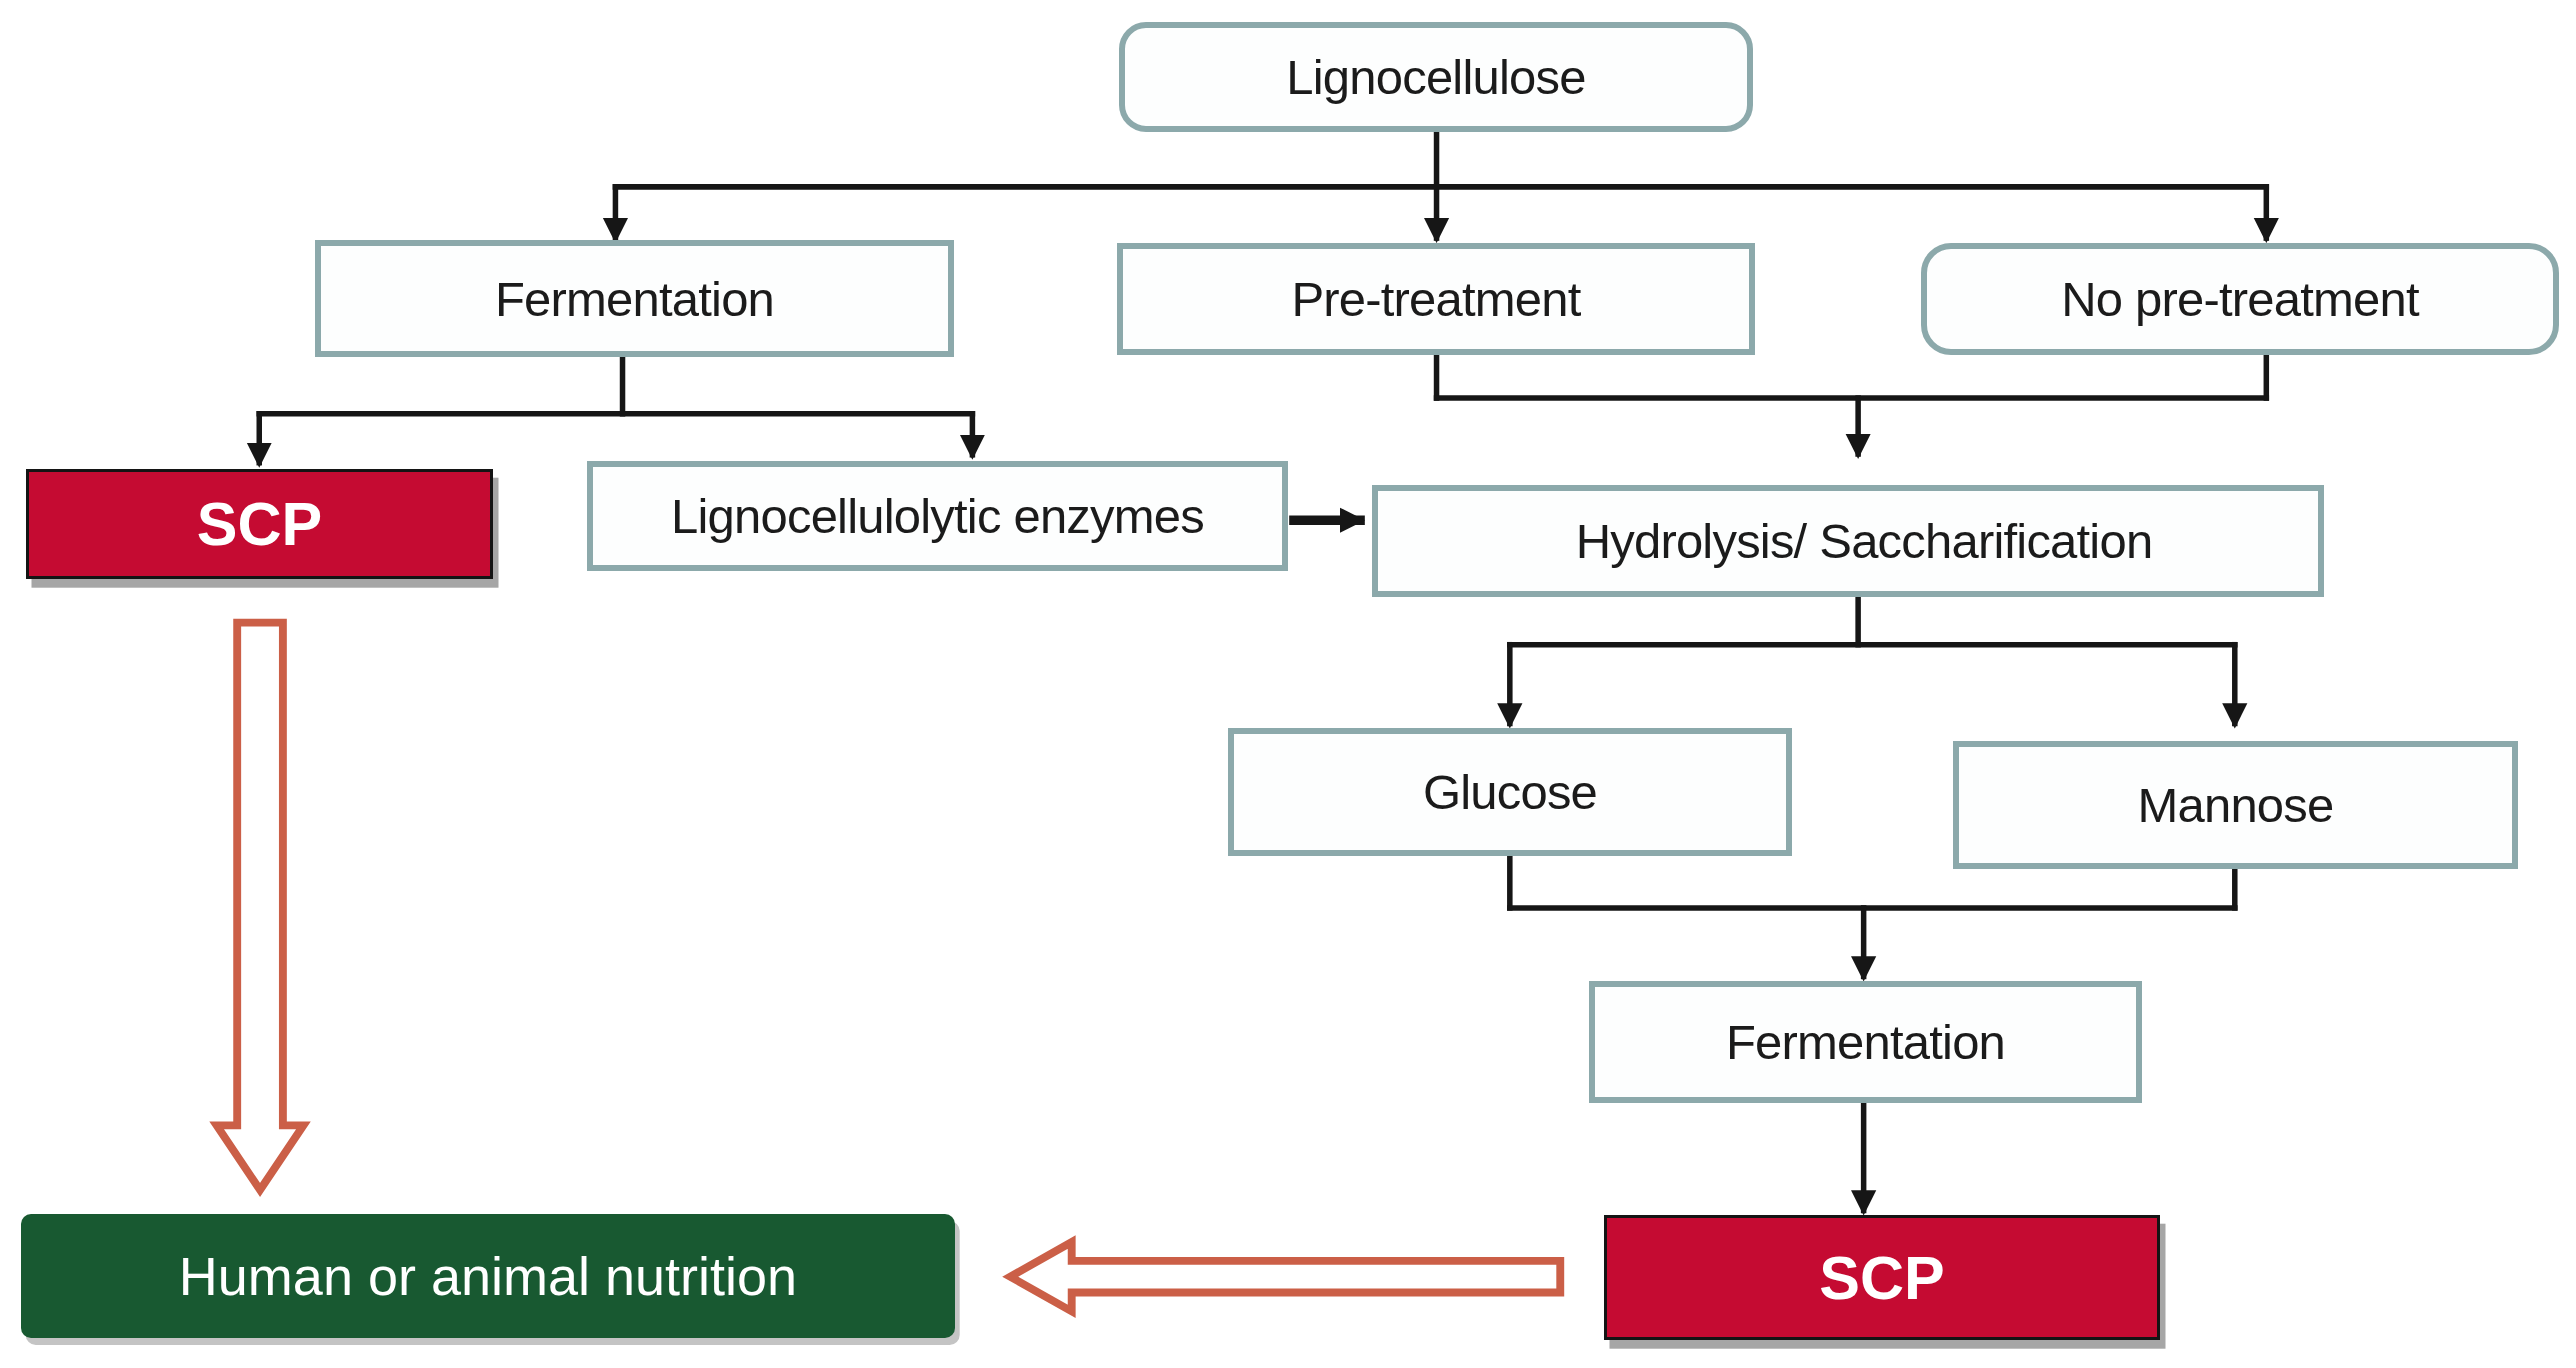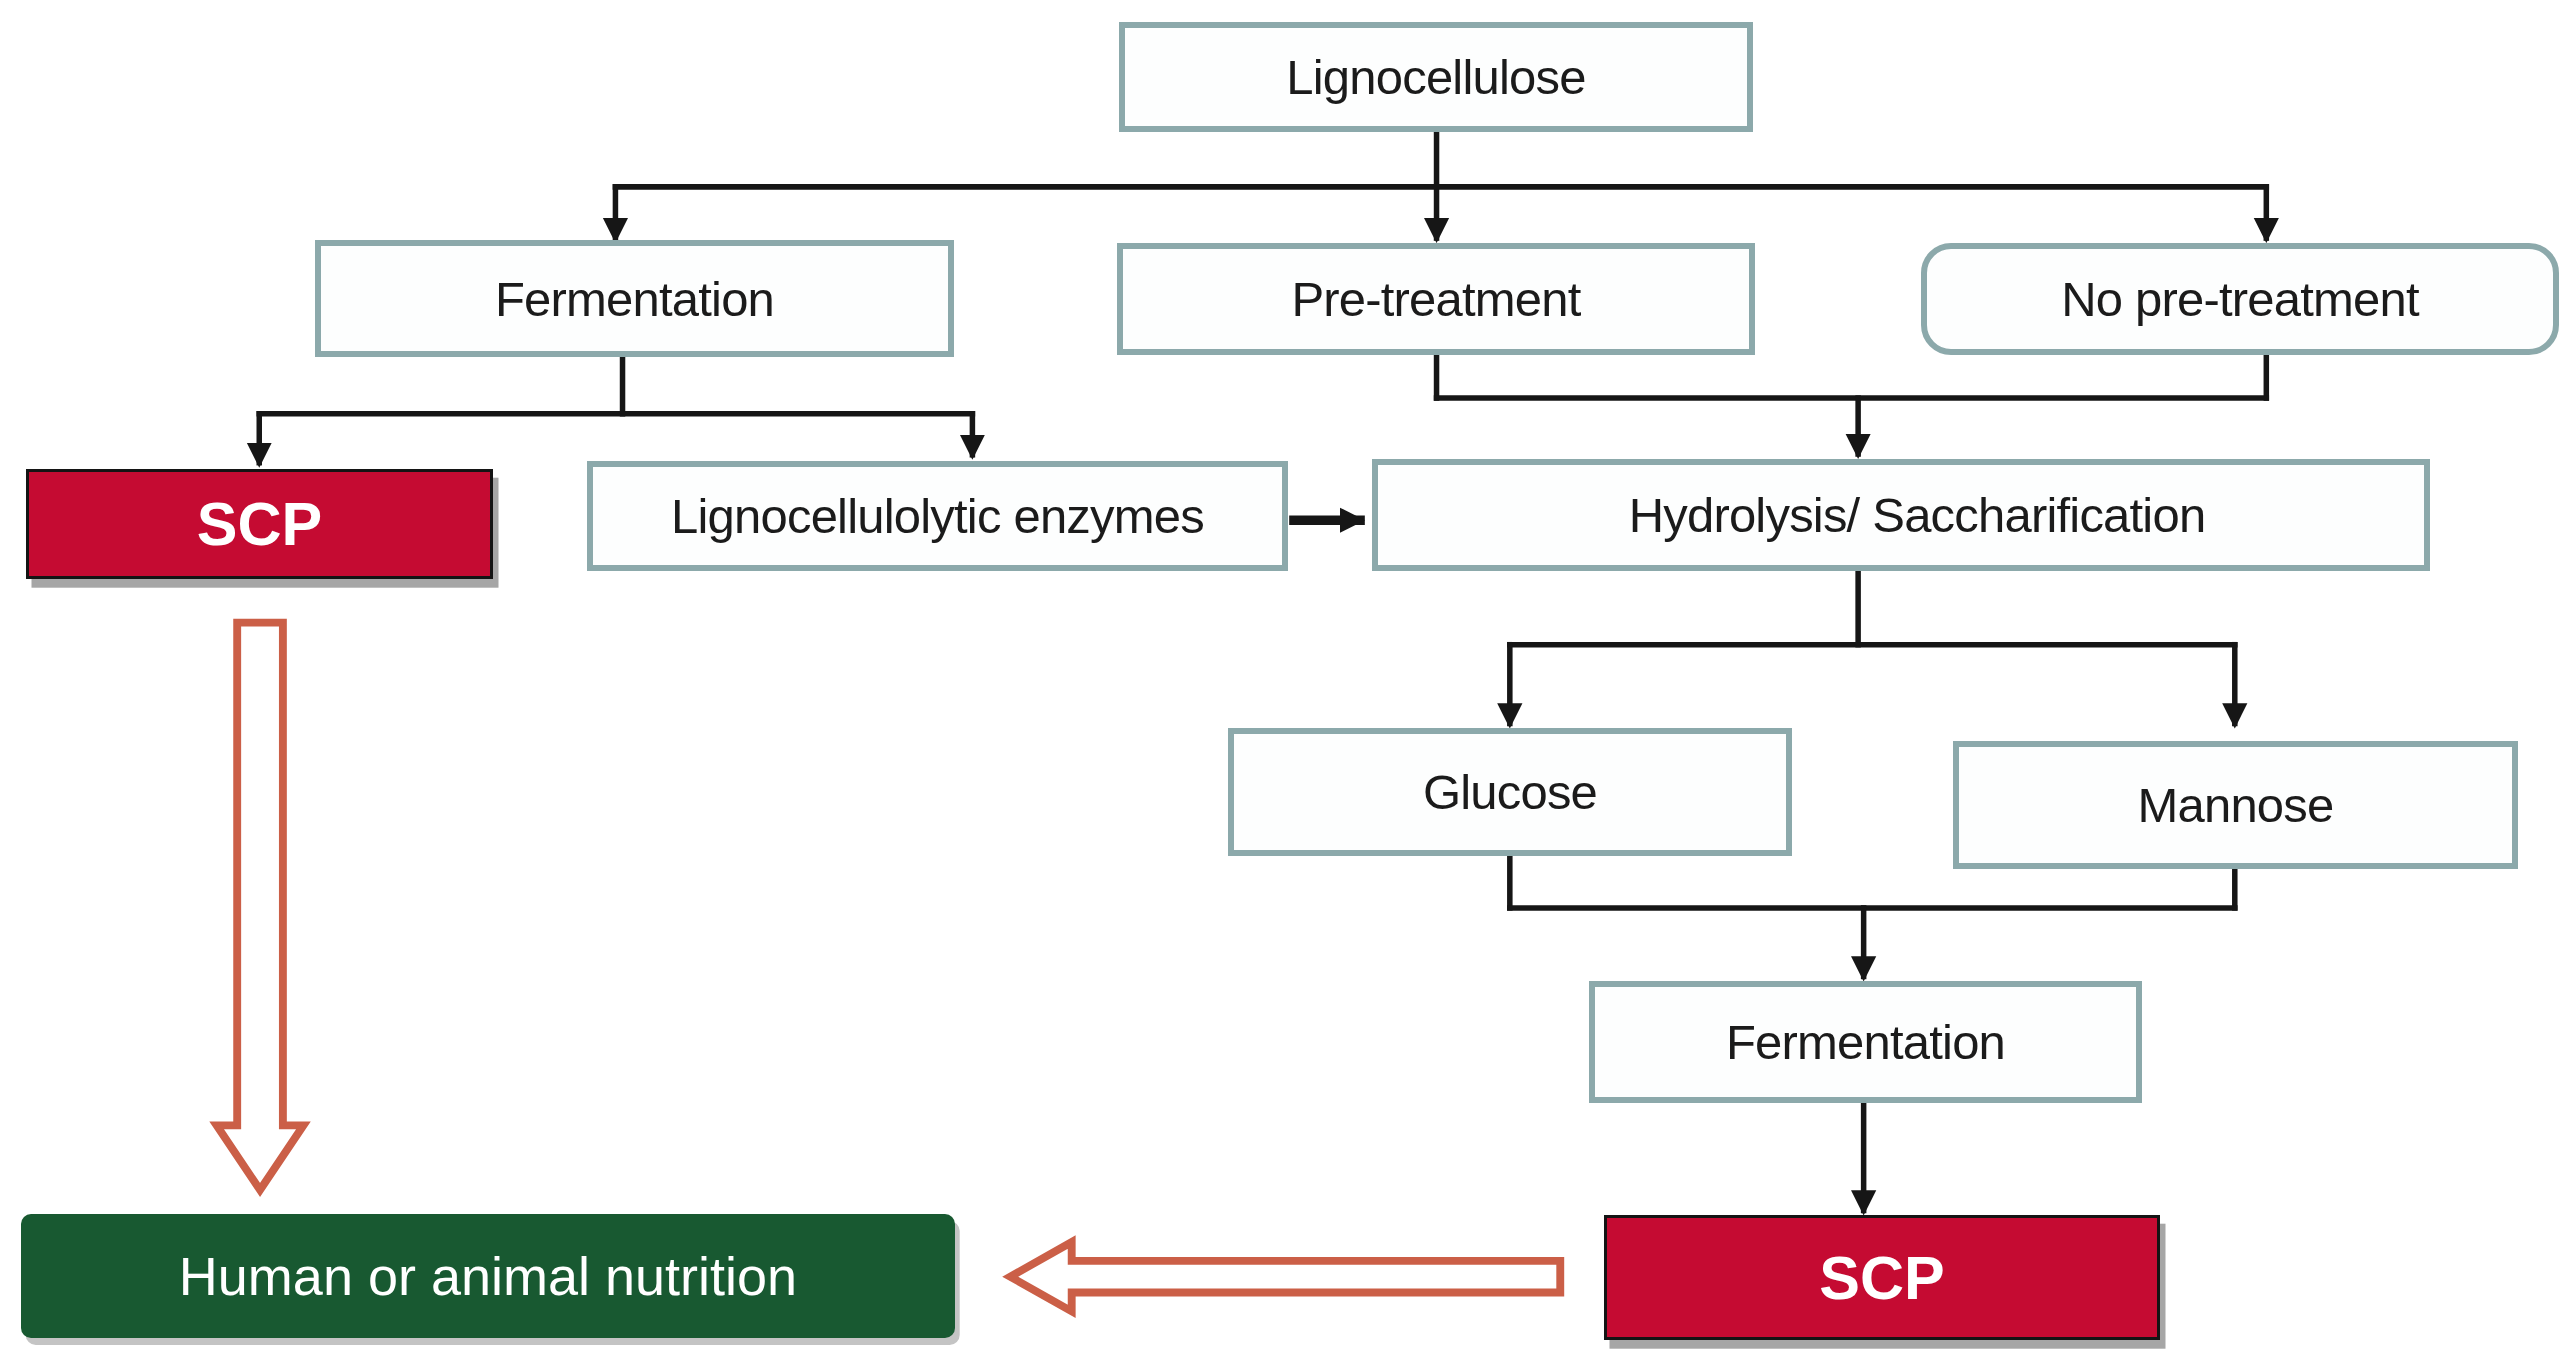--- a/index.html
+++ b/index.html
@@ -66,27 +66,27 @@
   }
   .green {
     background: var(--green-fill, #185931);
     color: var(--light-text, #ffffff);
     font-size: 54px;
     font-weight: normal;
     box-shadow: 4.7px 7px 0 #c4c4c4;
     border-radius: 10px;
   }
   
-  #n-lignocellulose   { left: 1119px; top: 22px;   width: 634px;  height: 110px; }
+  #n-lignocellulose   { left: 1119px; top: 22px;   width: 634px;  height: 110px; border-radius: 27px; }
   #n-fermentation-top { left: 315px;  top: 240px;  width: 639px;  height: 117px; }
   #n-pretreatment     { left: 1117px; top: 243px;  width: 638px;  height: 112px; }
   #n-no-pretreatment  { left: 1921px; top: 243px;  width: 638px;  height: 112px; border-radius: 30px; }
   #n-scp-left         { left: 26px;   top: 469px;  width: 467px;  height: 110px; }
   #n-enzymes          { left: 587px;  top: 461px;  width: 701px;  height: 110px; }
-  #n-hydrolysis       { left: 1372px; top: 459px;  width: 1058px; height: 112px; padding-left: 32px; }
+  #n-hydrolysis       { left: 1372px; top: 485px;  width: 952px; height: 112px; padding-left: 32px; }
   #n-glucose          { left: 1228px; top: 728px;  width: 564px;  height: 128px; }
   #n-mannose          { left: 1953px; top: 741px;  width: 565px;  height: 128px; }
   #n-fermentation-bot { left: 1589px; top: 981px; width: 553px;  height: 122px; }
   #n-scp-bottom       { left: 1604px; top: 1215px; width: 556px;  height: 125px; }
   #n-nutrition        { left: 21px;   top: 1214px; width: 934px; height: 124px; }
 </style>
 </head>
 <body>
 
 <div id="canvas">

